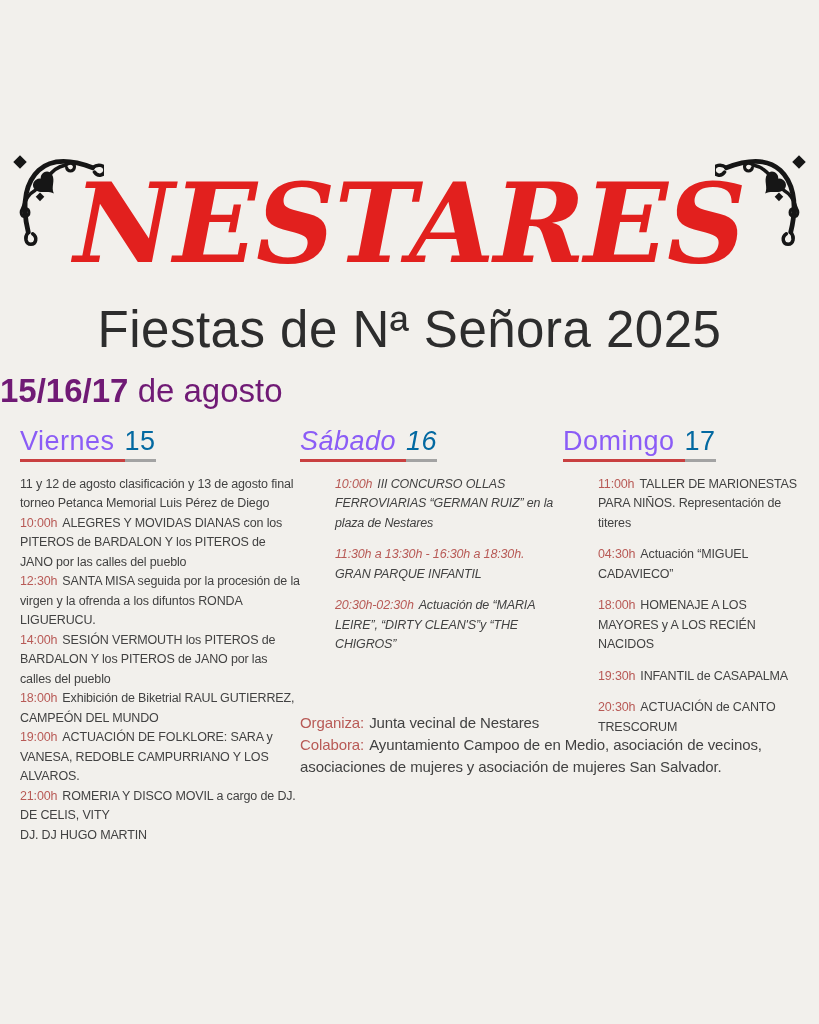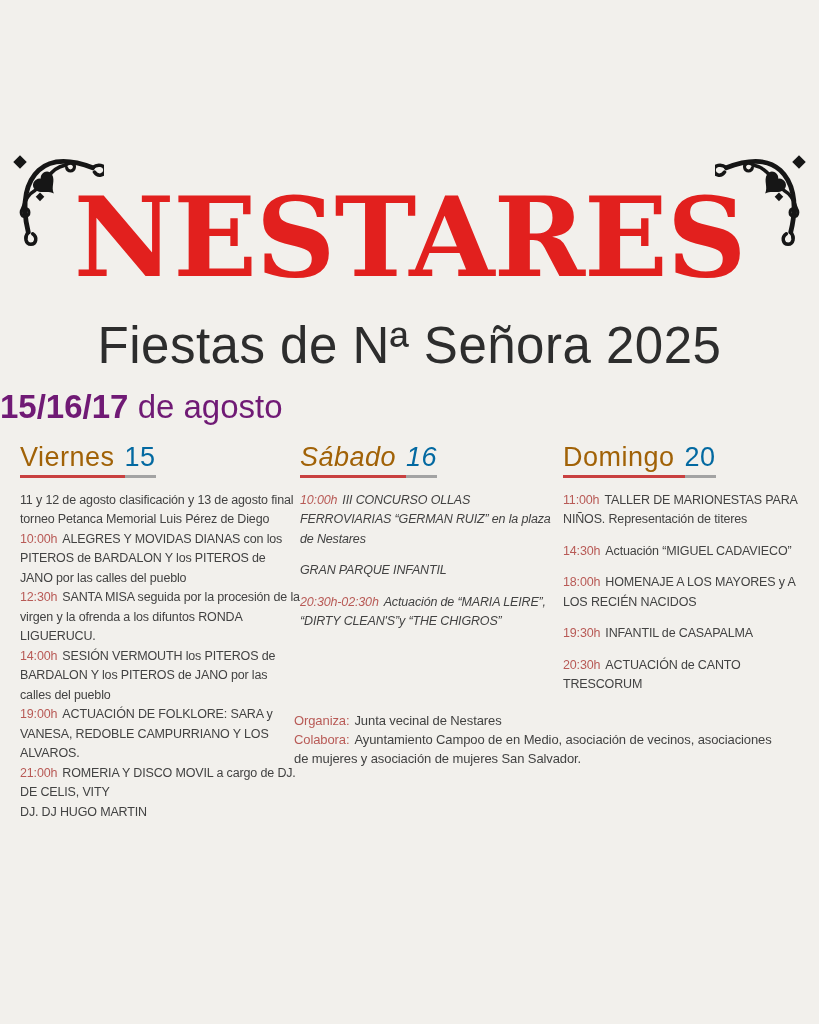--- a/index.html
+++ b/index.html
@@ -15,29 +15,30 @@
   .ornament {
     position: absolute;
     top: 150px;
     width: 94px;
     height: 98px;
   }
   .ornament.tl { left: 10px; }
   .ornament.tr { right: 10px; transform: scaleX(-1); }
 
   h1.title {
-    margin: 18px;
+    margin: 4px;
     padding-top: 158px;
     text-align: center;
     font-family: "DejaVu Serif", serif;
     font-weight: bold;
     font-size: 110px;
     line-height: 1.12;
     letter-spacing: -1px;
     color: #e2201e;
+    font-style: italic;
   }
   .subtitle {
     margin-top: 16px;
     text-align: center;
     font-size: 51px;
     line-height: 1.15;
     letter-spacing: 0.5px;
     color: #2d2d2d;
     font-weight: 400;
   }
@@ -61,50 +62,50 @@
   .col-sabado  { width: 263px; font-style: italic; }
   .col-domingo { width: 236px; }
 
   h2.day-header {
     margin: 0 0 18px 0;
     font-size: 27px;
     font-weight: 500;
     letter-spacing: 0.5px;
   }
   .day-name {
-    color: #a16207;
+    color: #8b5cf6;
     border-bottom: 3px solid #c94040;
     padding-right: 10px;
     padding-bottom: 3px;
   }
   .day-number {
     color: #0369a1;
     border-bottom: 3px solid #a3a3a3;
     padding-bottom: 3px;
   }
 
   .event {
     margin: 0;
     font-size: 12.5px;
     line-height: 1.56;
     letter-spacing: -0.15px;
     color: #424242;
   }
-  .col-sabado .event, .col-domingo .event { margin-bottom: 12px; }
+  .col-sabado .event, .col-domingo .event { margin-bottom: 12px; margin-left: 35px; }
   .time { color: #b85a56; margin-right: 5px; }
   .time:empty { display: none; margin: 0; }
   .etext { white-space: pre-line; }
   .event.stacked .time { display: block; margin-right: 0; }
 
   .footer {
     position: absolute;
-    left: 294px;
+    left: 300px;
     top: 712px;
     width: 492px;
-    font-size: 13px;
+    font-size: 15px;
     line-height: 1.45;
     letter-spacing: -0.1px;
     color: #424242;
   }
   .credit { margin: 0; }
   .credit-label { color: #b85a56; margin-right: 5px; }
 </style>
 </head>
 <body>
 
@@ -152,36 +153,37 @@
   <div class="dates"><span class="dates-strong">15/16/17</span><span> de agosto</span></div>
 
   <div class="columns">
 
     <div class="col col-viernes">
       <h2 class="day-header"><span class="day-name">Viernes</span><span class="day-number">15</span></h2>
       <p class="event"><span class="etext">11 y 12 de agosto clasificación y 13 de agosto final torneo Petanca Memorial Luis Pérez de Diego</span></p>
       <p class="event"><span class="time">10:00h</span><span class="etext">ALEGRES Y MOVIDAS DIANAS con los PITEROS de BARDALON Y los PITEROS de JANO por las calles del pueblo</span></p>
       <p class="event"><span class="time">12:30h</span><span class="etext">SANTA MISA seguida por la procesión de la virgen y la ofrenda a los difuntos RONDA LIGUERUCU.</span></p>
       <p class="event"><span class="time">14:00h</span><span class="etext">SESIÓN VERMOUTH los PITEROS de BARDALON Y los PITEROS de JANO por las calles del pueblo</span></p>
+      <p class="event"><span class="time">18:00h</span><span class="etext">Exhibición de Biketrial RAUL GUTIERREZ, CAMPEÓN DEL MUNDO</span></p>
       <p class="event"><span class="time">19:00h</span><span class="etext">ACTUACIÓN DE FOLKLORE: SARA y VANESA, REDOBLE CAMPURRIANO Y LOS ALVAROS.</span></p>
       <p class="event"><span class="time">21:00h</span><span class="etext">ROMERIA Y DISCO MOVIL a cargo de DJ. DE CELIS, VITY
 DJ. DJ HUGO MARTIN</span></p>
     </div>
 
     <div class="col col-sabado">
       <h2 class="day-header"><span class="day-name">Sábado</span><span class="day-number">16</span></h2>
       <p class="event"><span class="time">10:00h</span><span class="etext">III CONCURSO OLLAS FERROVIARIAS “GERMAN RUIZ” en la plaza de Nestares</span></p>
-      <p class="event stacked"><span class="etext">GRAN PARQUE INFANTIL</span></p>
+      <p class="event stacked"><span class="time">11:30h a 13:30h - 16:30h a 18:30h.</span><span class="etext">GRAN PARQUE INFANTIL</span></p>
       <p class="event"><span class="time">20:30h-02:30h</span><span class="etext">Actuación de “MARIA LEIRE”, “DIRTY CLEAN'S”y “THE CHIGROS”</span></p>
     </div>
 
     <div class="col col-domingo">
-      <h2 class="day-header"><span class="day-name">Domingo</span><span class="day-number">20</span></h2>
+      <h2 class="day-header"><span class="day-name">Domingo</span><span class="day-number">17</span></h2>
       <p class="event"><span class="time">11:00h</span><span class="etext">TALLER DE MARIONESTAS PARA NIÑOS. Representación de titeres</span></p>
-      <p class="event"><span class="time">14:30h</span><span class="etext">Actuación “MIGUEL CADAVIECO”</span></p>
+      <p class="event"><span class="time">04:30h</span><span class="etext">Actuación “MIGUEL CADAVIECO”</span></p>
       <p class="event"><span class="time">18:00h</span><span class="etext">HOMENAJE A LOS MAYORES y A LOS RECIÉN NACIDOS</span></p>
       <p class="event"><span class="time">19:30h</span><span class="etext">INFANTIL de CASAPALMA</span></p>
       <p class="event"><span class="time">20:30h</span><span class="etext">ACTUACIÓN de CANTO TRESCORUM</span></p>
     </div>
 
   </div>
 
   <div class="footer">
     <p class="credit"><span class="credit-label">Organiza:</span><span class="credit-text">Junta vecinal de Nestares</span></p>
     <p class="credit"><span class="credit-label">Colabora:</span><span class="credit-text">Ayuntamiento Campoo de en Medio, asociación de vecinos, asociaciones de mujeres y asociación de mujeres San Salvador.</span></p>

